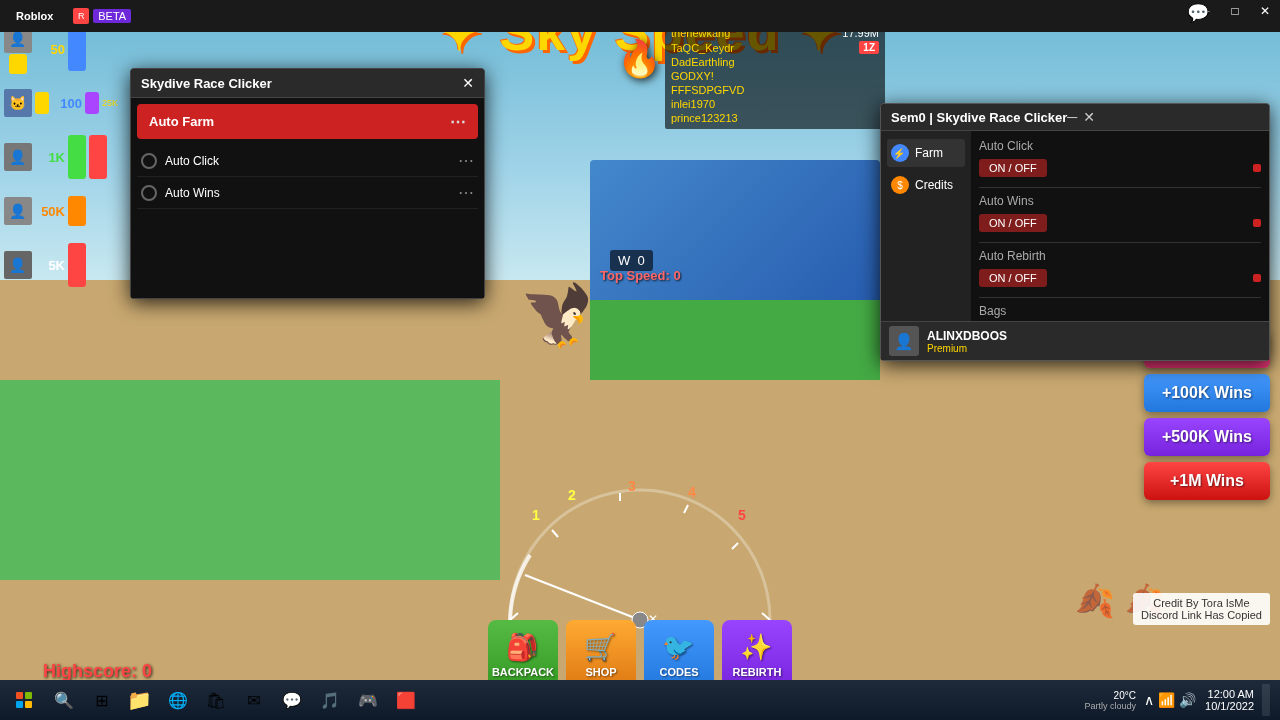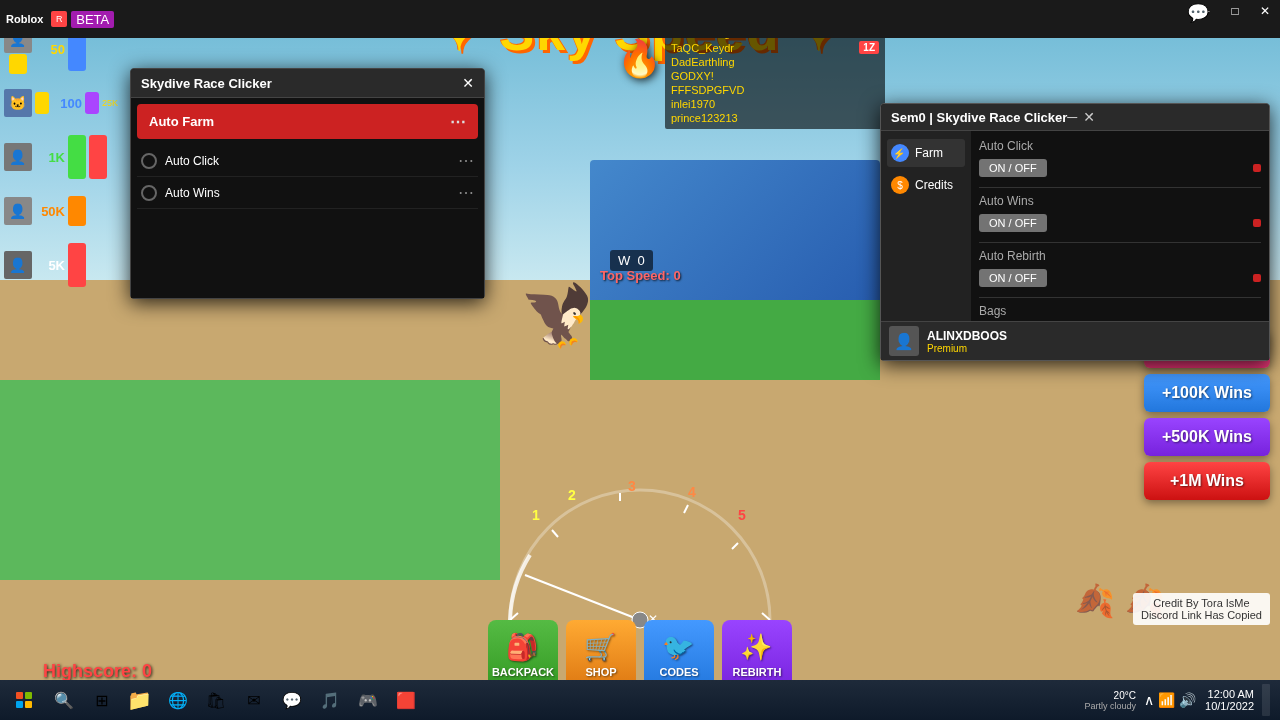--- a/index.html
+++ b/index.html
@@ -97,27 +97,27 @@
       align-items: center;
       gap: 10px;
     }
     .timer-icon {
       font-size: 36px;
     }
 
     .roblox-top-bar {
       position: absolute;
       top: 0; left: 0; right: 0;
-      height: 38px;
+      height: 32px;
       background: #1A1A1A;
       display: flex;
       align-items: center;
-      padding: 0 6px;
+      padding: 0 16px;
       z-index: 100;
-      gap: 4px;
+      gap: 16px;
     }
     .roblox-logo {
       color: white;
       font-size: 11px;
       font-weight: bold;
     }
 
     
     .score-bars {
       position: absolute;
@@ -466,21 +466,21 @@
       display: flex;
       justify-content: space-between;
       align-items: center;
       margin-bottom: 6px;
     }
     .w2-feature-label {
       color: #AAA;
       font-size: 12px;
     }
     .w2-toggle {
-      background: #737373;
+      background: #7f1d1d;
       color: white;
       font-size: 11px;
       padding: 3px 10px;
       border-radius: 3px;
       cursor: pointer;
       border: none;
     }
     .w2-section {
       margin-bottom: 10px;
     }
@@ -660,21 +660,21 @@
   <div class="ground-area"></div>
   <div class="blue-wall"></div>
   <div class="green-stripe"></div>
   <div class="green-platform"></div>
 </div>
 
 <div class="roblox-top-bar">
   <span class="roblox-logo">Roblox</span>
   <div style="display:flex;align-items:center;gap:4px;margin-left:4px;">
     <div style="background:#FF4444;width:16px;height:16px;border-radius:2px;display:flex;align-items:center;justify-content:center;font-size:9px;color:white;">R</div>
-    <div style="background:#a21caf;padding:1px 5px;border-radius:2px;font-size:13px;color:white;">BETA</div>
+    <div style="background:#6d28d9;padding:1px 5px;border-radius:2px;font-size:11px;color:white;">BETA</div>
   </div>
   <div class="chat-icon">💬</div>
   <div class="roblox-controls">
     <button class="roblox-ctrl-btn">─</button>
     <button class="roblox-ctrl-btn">□</button>
     <button class="roblox-ctrl-btn close">✕</button>
   </div>
 </div>
 
 <div class="timer">

